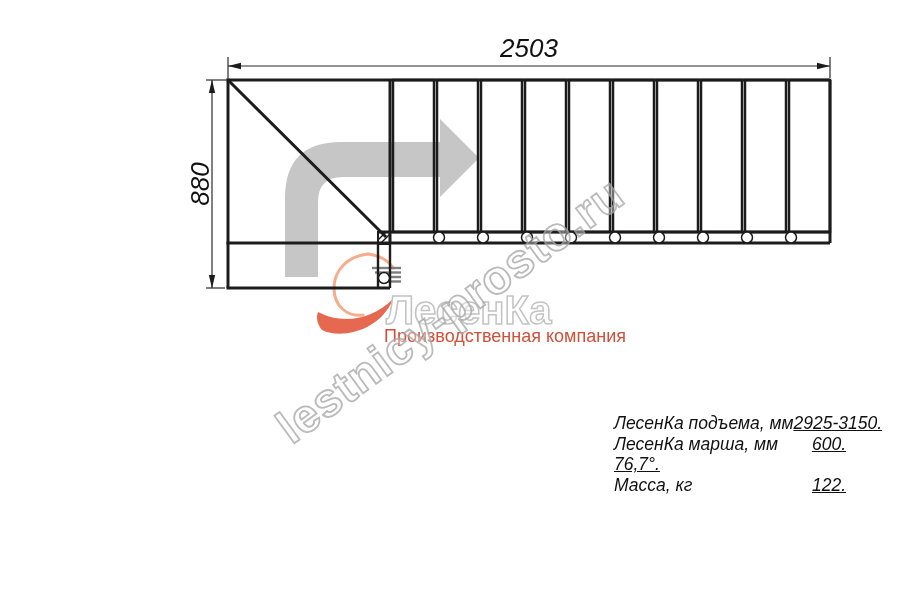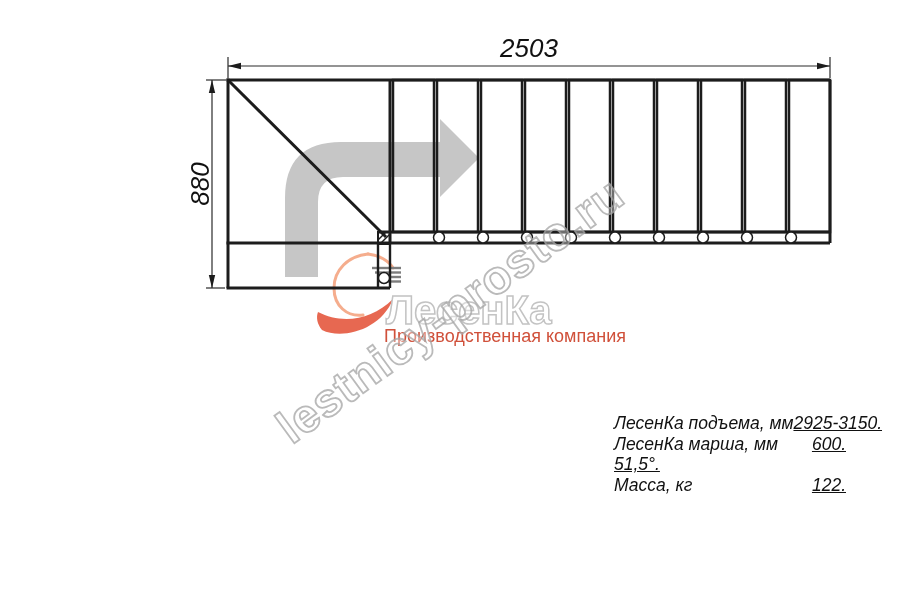--- a/index.html
+++ b/index.html
@@ -178,19 +178,19 @@
 <div class="specs">
   <div class="spec-row">
     <span class="spec-label">ЛесенКа подъема, мм</span>
     <span class="spec-value">2925-3150.</span>
   </div>
   <div class="spec-row">
     <span class="spec-label">ЛесенКа марша, мм</span>
     <span class="spec-value">600.</span>
   </div>
   <div class="spec-row">
-    <span class="spec-value">51,5°.</span>
+    <span class="spec-value">76,7°.</span>
   </div>
   <div class="spec-row">
     <span class="spec-label">Масса, кг</span>
     <span class="spec-value">122.</span>
   </div>
 </div>
 
 </body></html>

